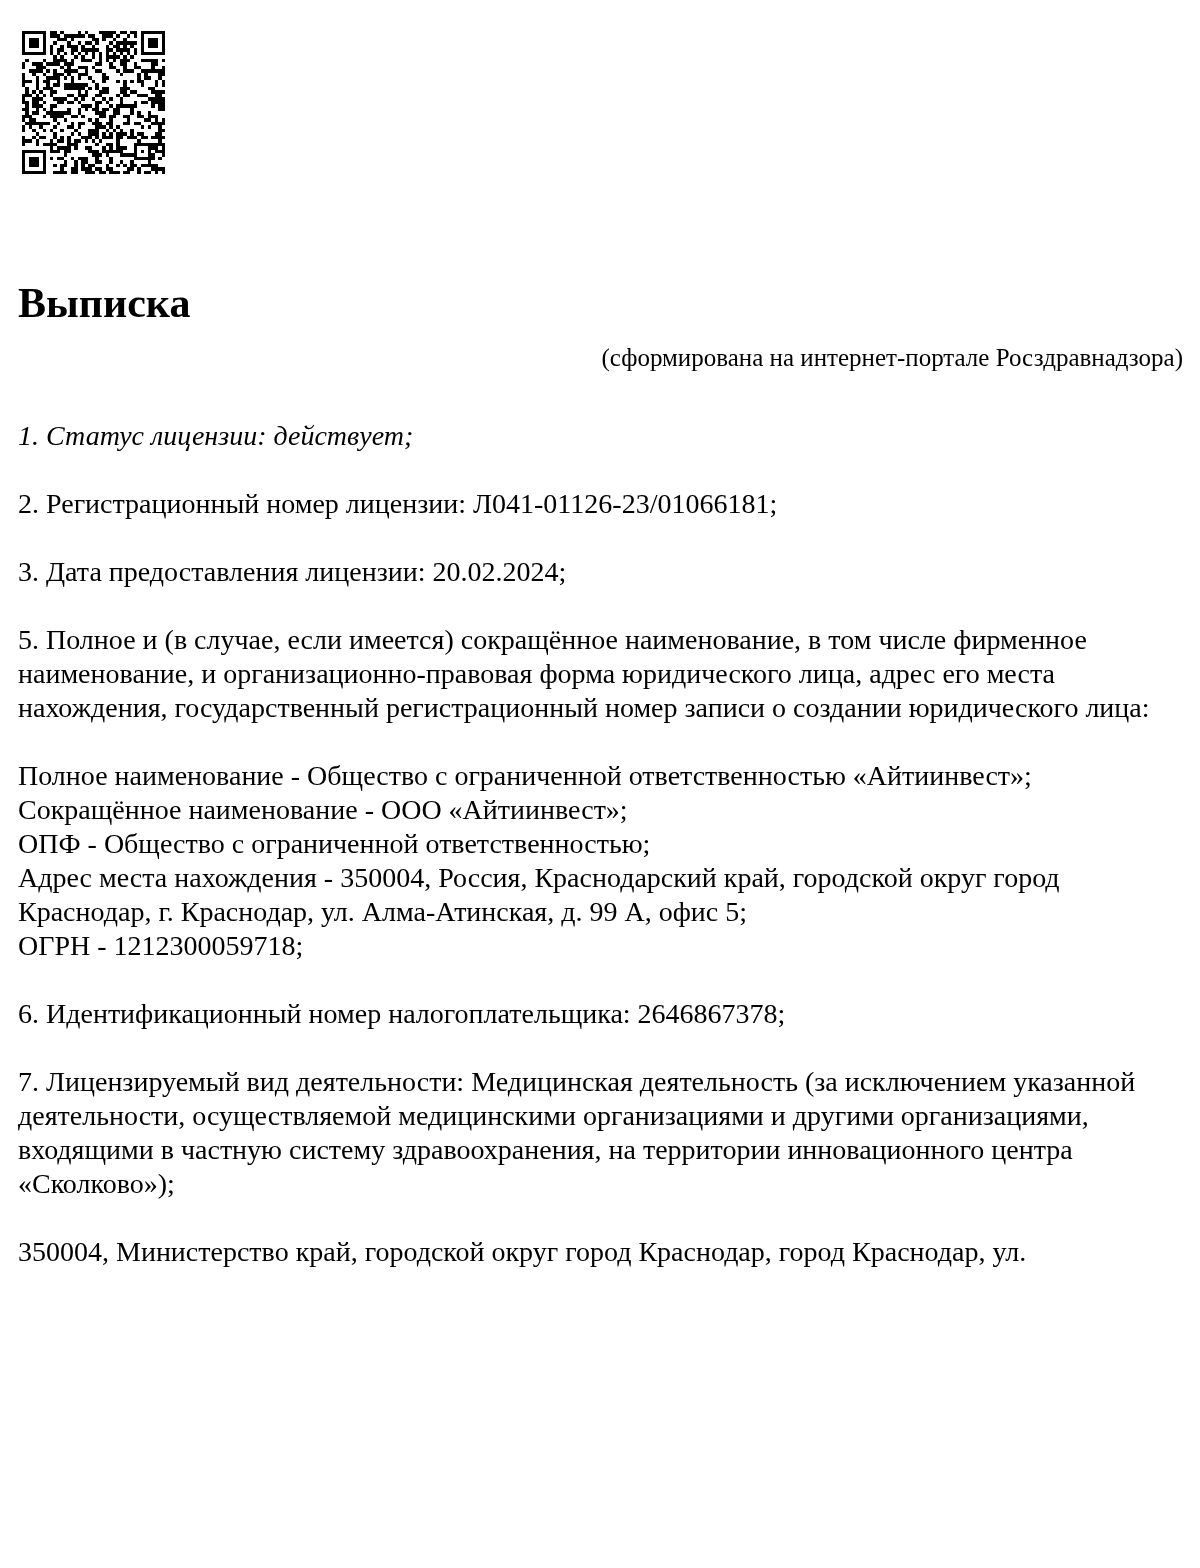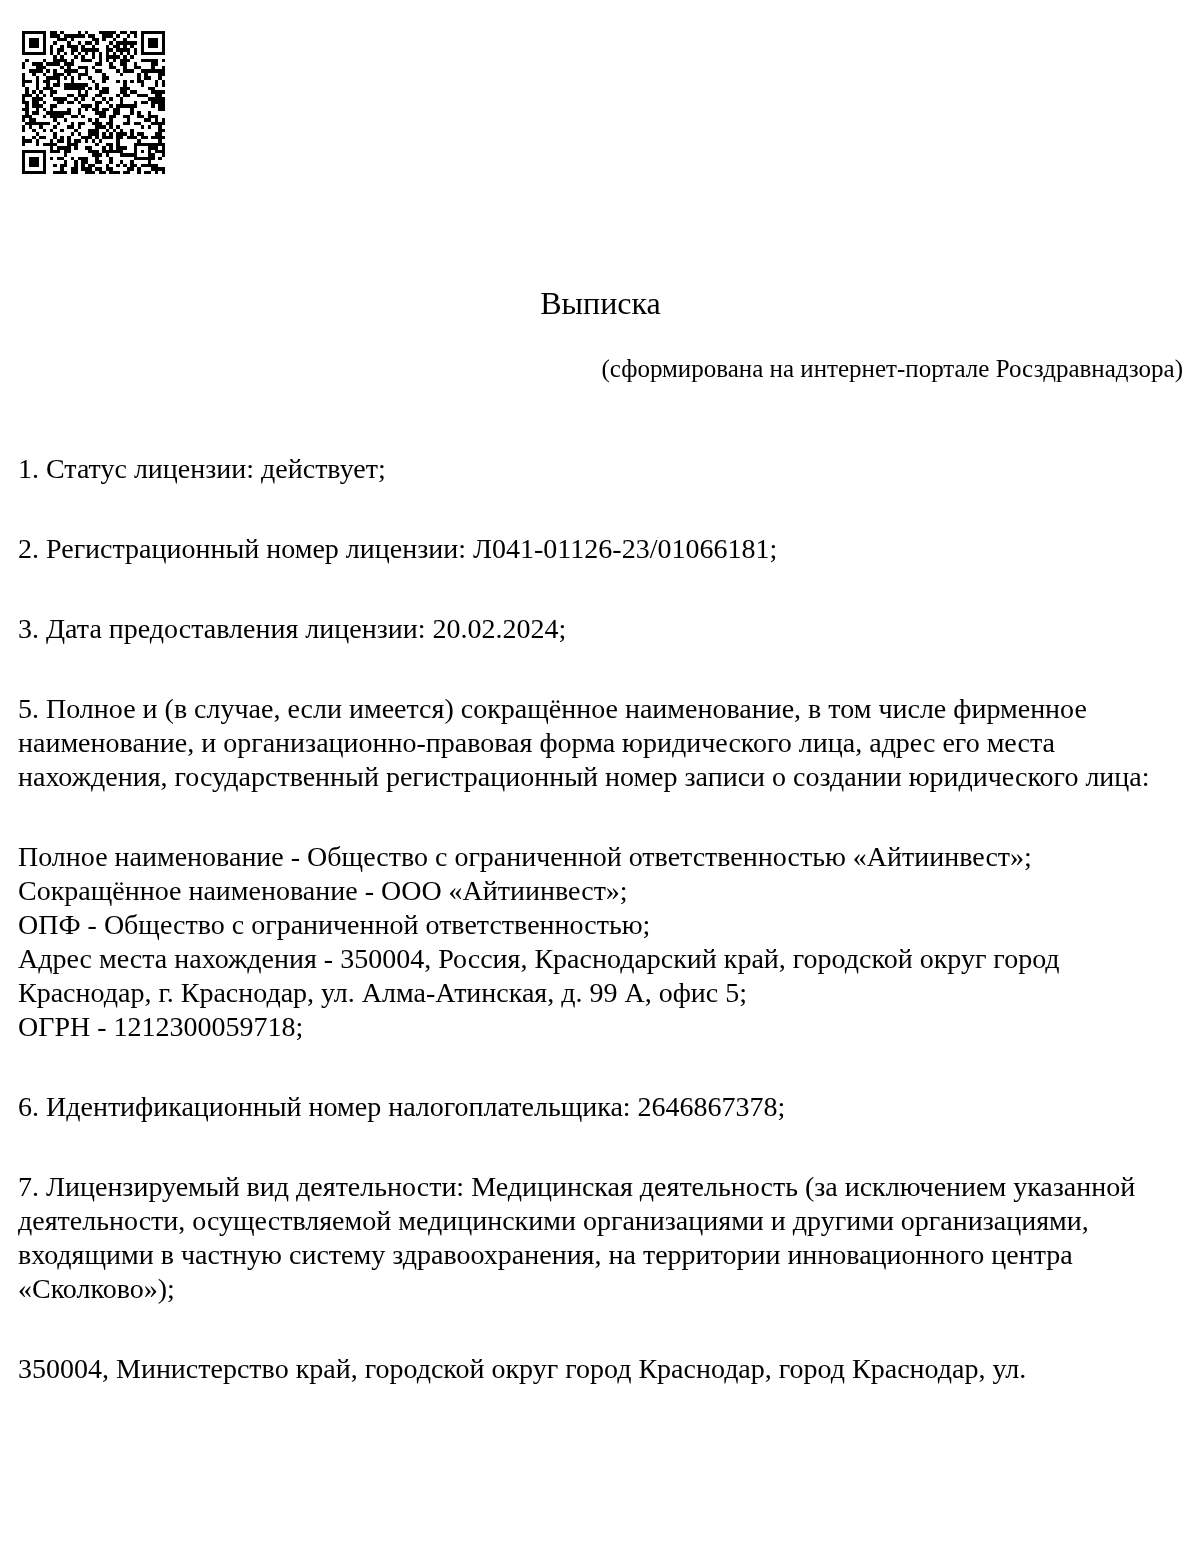--- a/index.html
+++ b/index.html
@@ -10,38 +10,37 @@
     font-family: "Liberation Serif", "DejaVu Serif", serif;
     color: #000000;
   }
   .qr {
     position: absolute; left: 22px; top: 31px;
     width: 143px; height: 143px;
   }
   .content { padding: 0 17px 0 18px; }
   .title {
     margin-top: 282px;
-    text-align: center;
-    font-weight: normal;
-    font-size: 32px;
+    font-weight: bold;
+    font-size: 42px;
     line-height: 42px;
   }
   .subtitle {
-    margin-top: 30px;
+    margin-top: 19px;
     text-align: right;
     font-size: 25px;
     line-height: 30px;
   }
   .para {
     font-size: 28px;
     line-height: 34px;
     white-space: pre-wrap;
-    margin-top: 46px;
+    margin-top: 34px;
   }
-  .subtitle + .para { margin-top: 68px; }
+  .subtitle + .para { margin-top: 46px; font-style: italic; }
 </style>
 </head>
 <body>
 
 <div class="page">
   <div class="qr">
     <svg viewBox="0 0 41 41" width="143" height="143" fill="#000000" shape-rendering="crispEdges">
         <rect x="0" y="0" width="1" height="1"></rect>
         <rect x="1" y="0" width="1" height="1"></rect>
         <rect x="2" y="0" width="1" height="1"></rect>

